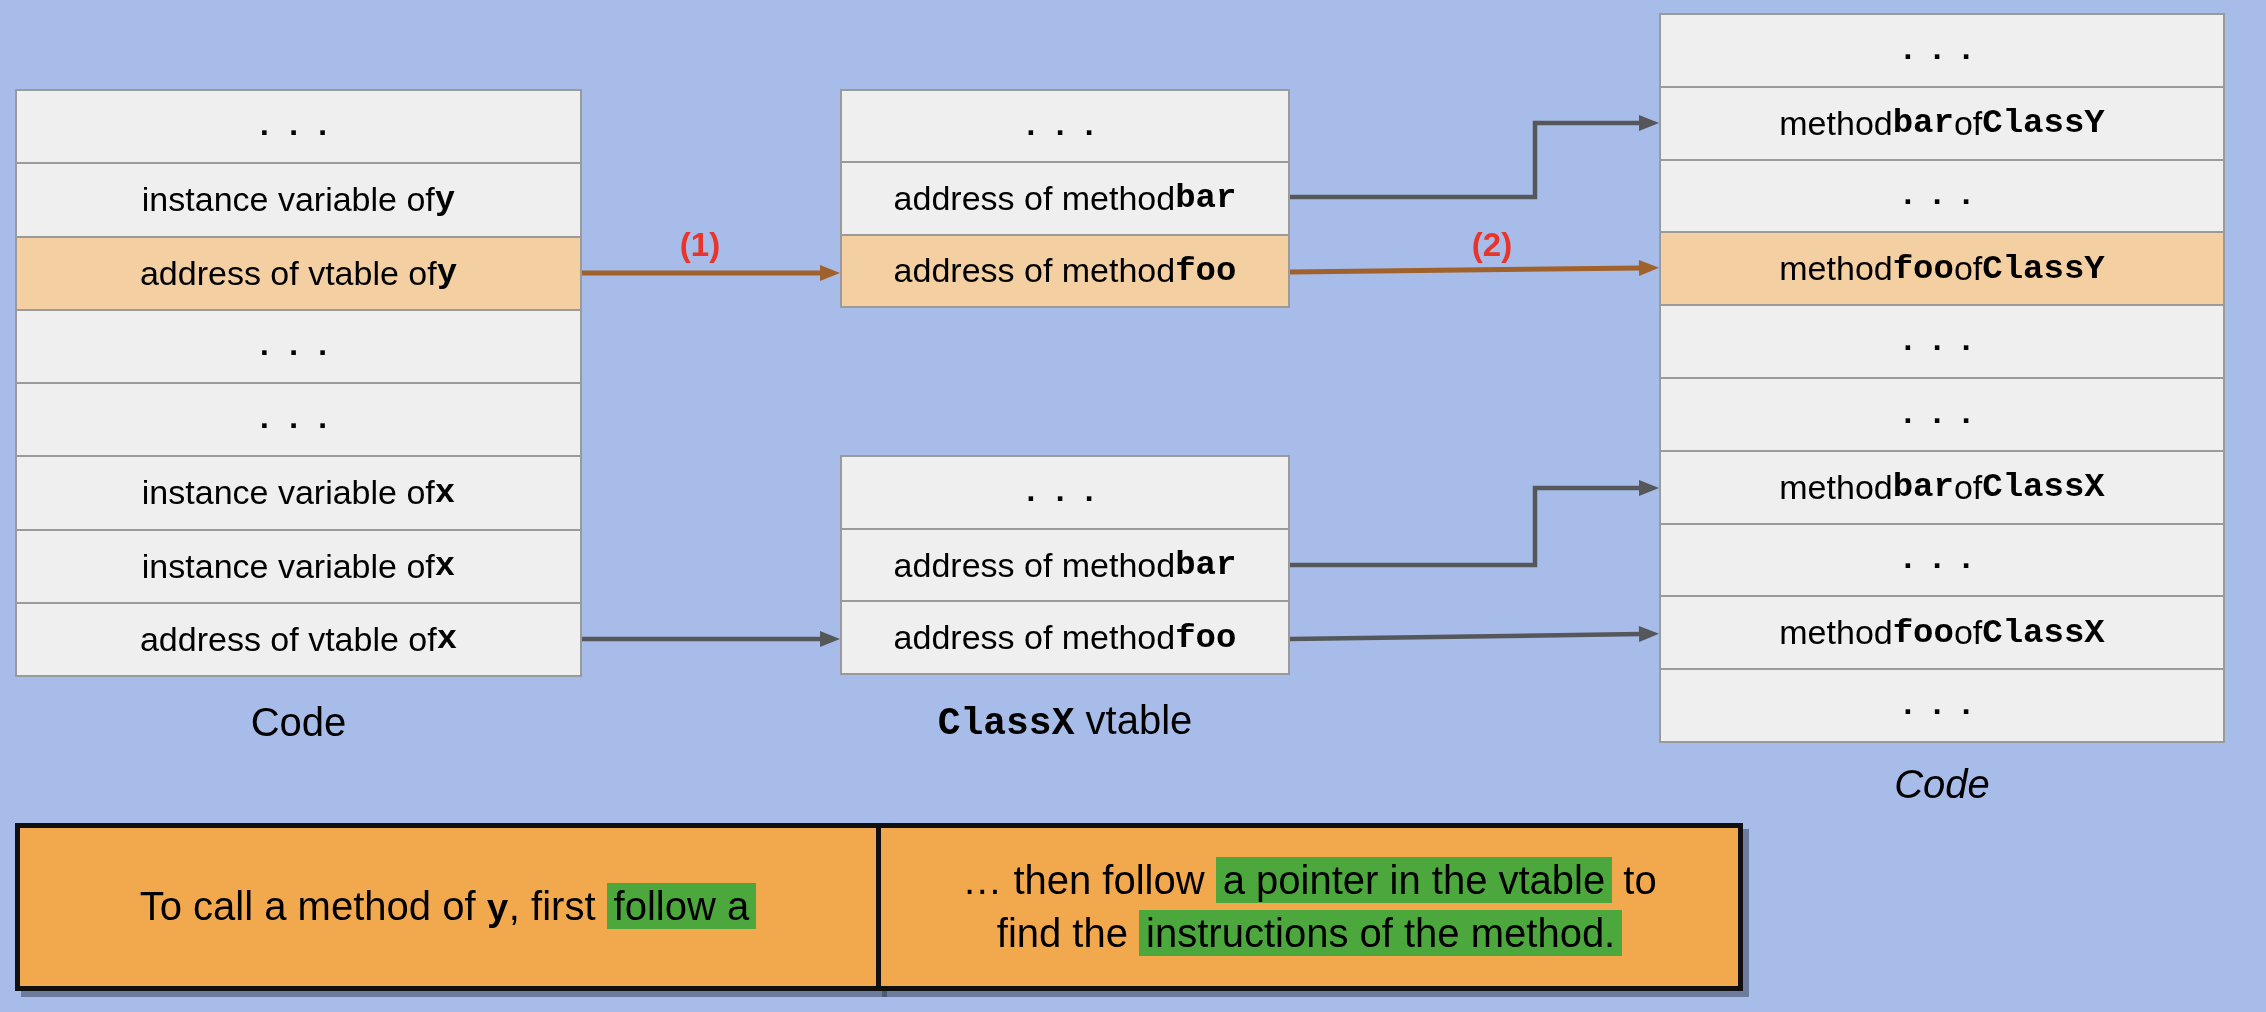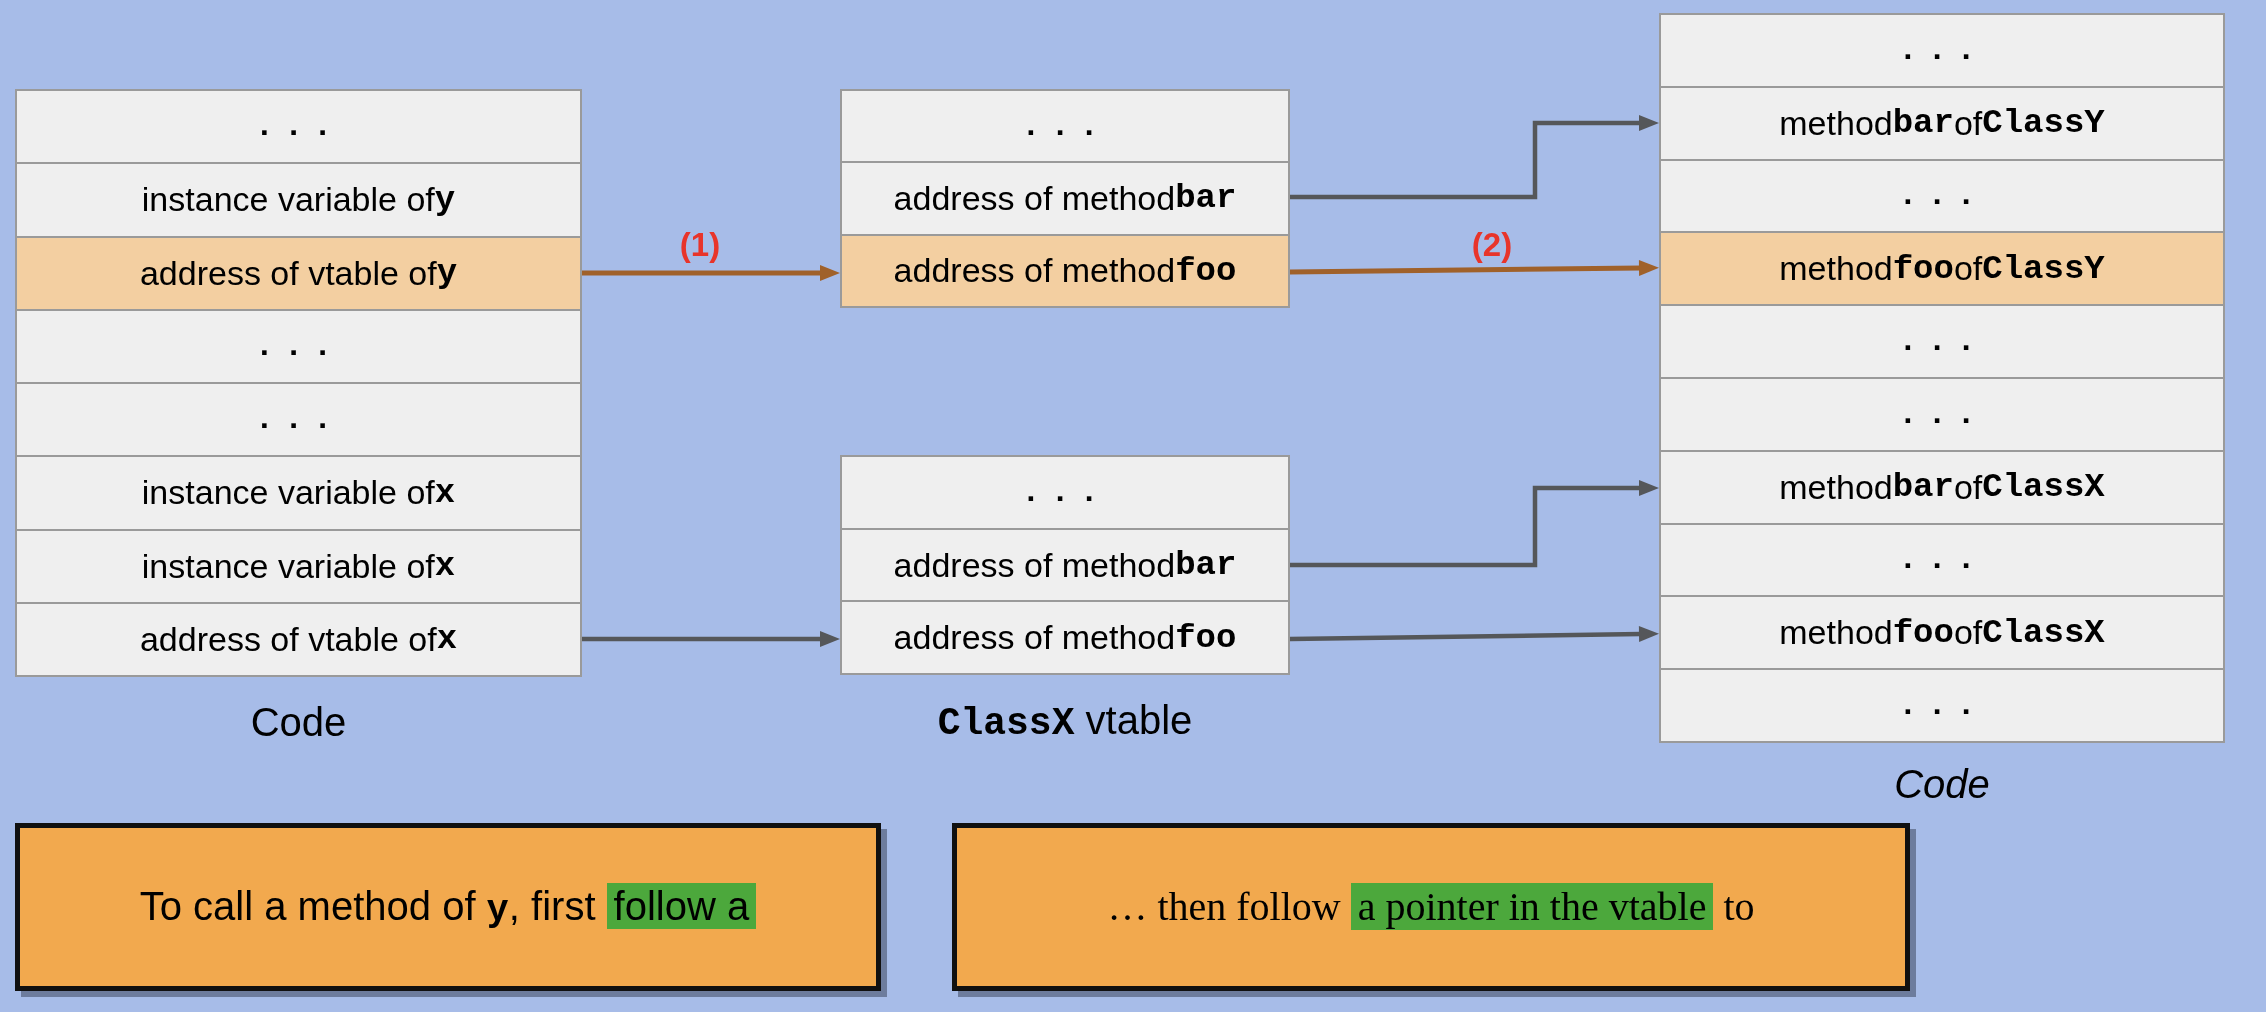--- a/index.html
+++ b/index.html
@@ -50,21 +50,21 @@
   .note{
     position:absolute;z-index:1;box-sizing:border-box;background:var(--note-fill);
     border:5px solid var(--note-border);box-shadow:6px 6px 0 var(--shadow);
     display:flex;flex-direction:column;align-items:center;justify-content:center;
     font-size:40px;line-height:1.32;text-align:center;
   }
   .note .line{white-space:nowrap;}
   .note .green-hl{background:var(--green-highlight);padding:1px 7px;}
   .note .mono{font-size:37px;}
   .note1{left:15px;top:823px;width:866px;height:168px;gap:20px;}
-  .note2{left:952px;top:823px;width:958px;height:168px;font-family:Liberation Serif, serif;}
+  .note2{left:876px;top:823px;width:867px;height:168px;}
   .step-label{
     position:absolute;z-index:3;transform:translate(-50%,-50%);
     color:var(--step-label-red);font-size:33px;font-weight:bold;white-space:nowrap;
   }
 </style>
 </head>
 <body>
 
 <div class="canvas">
   <svg class="arrows" viewBox="0 0 2266 1012">
@@ -190,16 +190,17 @@
         <span class="mono dots">...</span>
       </div>
     </div>
   <div class="tbl-label code-label"><span>Code</span></div>
 
   <div class="note note1">
       <div class="line"><span>To call a method of </span><span class="mono">y</span><span>, first </span><span class="green-hl">follow a</span></div>
     </div>
   <div class="note note2">
       <div class="line"><span>… then follow </span><span class="green-hl">a pointer in the vtable</span><span> to</span></div>
+      <div class="line"><span>find the </span><span class="green-hl">instructions of the method.</span></div>
     </div>
 <div class="step-label" style="left: 700px; top: 245px;">(1)</div>
     <div class="step-label" style="left: 1492px; top: 245px;">(2)</div>
   </div>
 
 </body></html>

